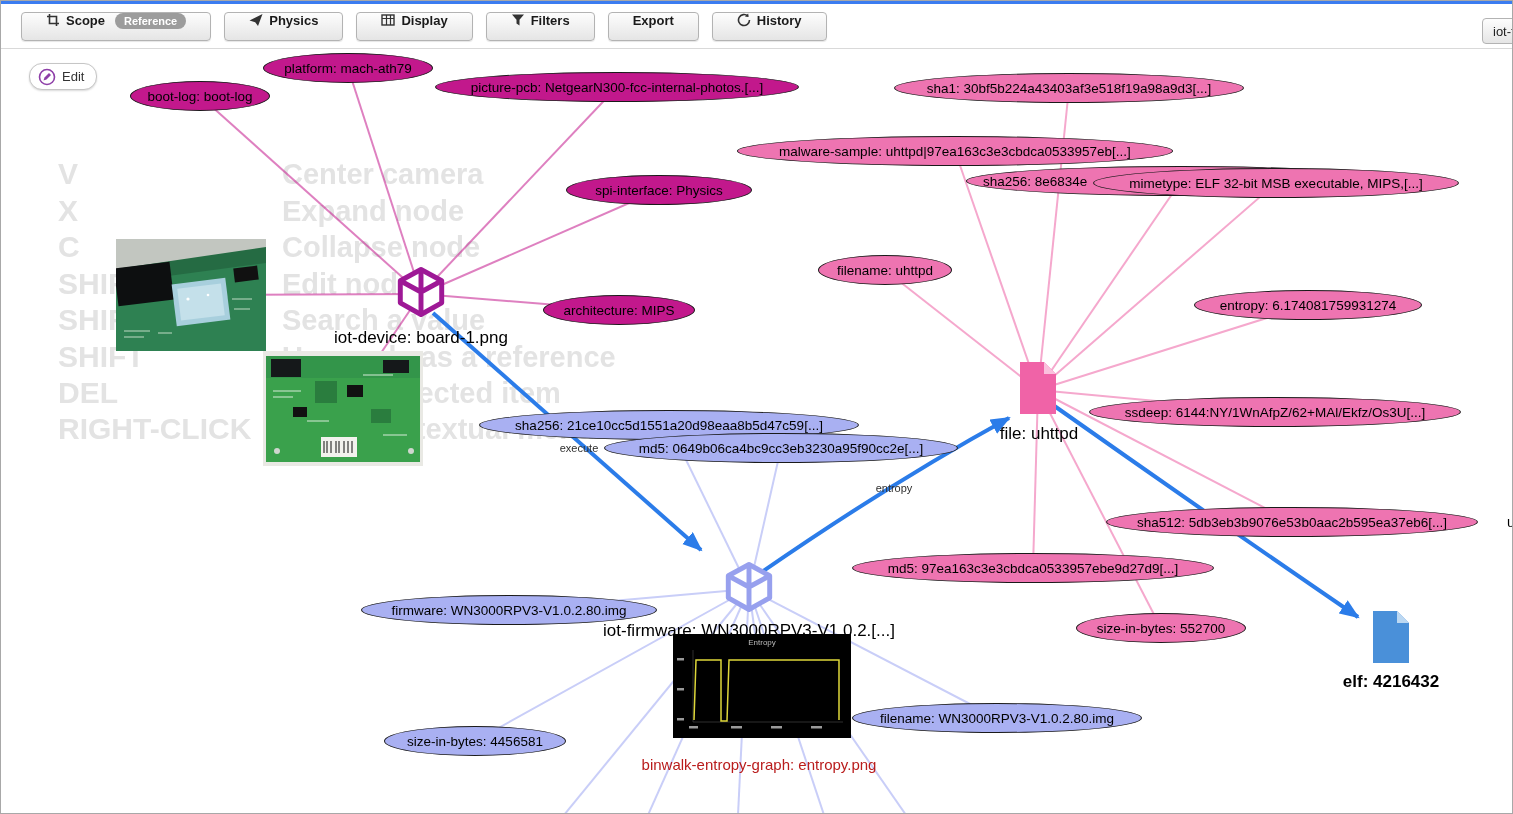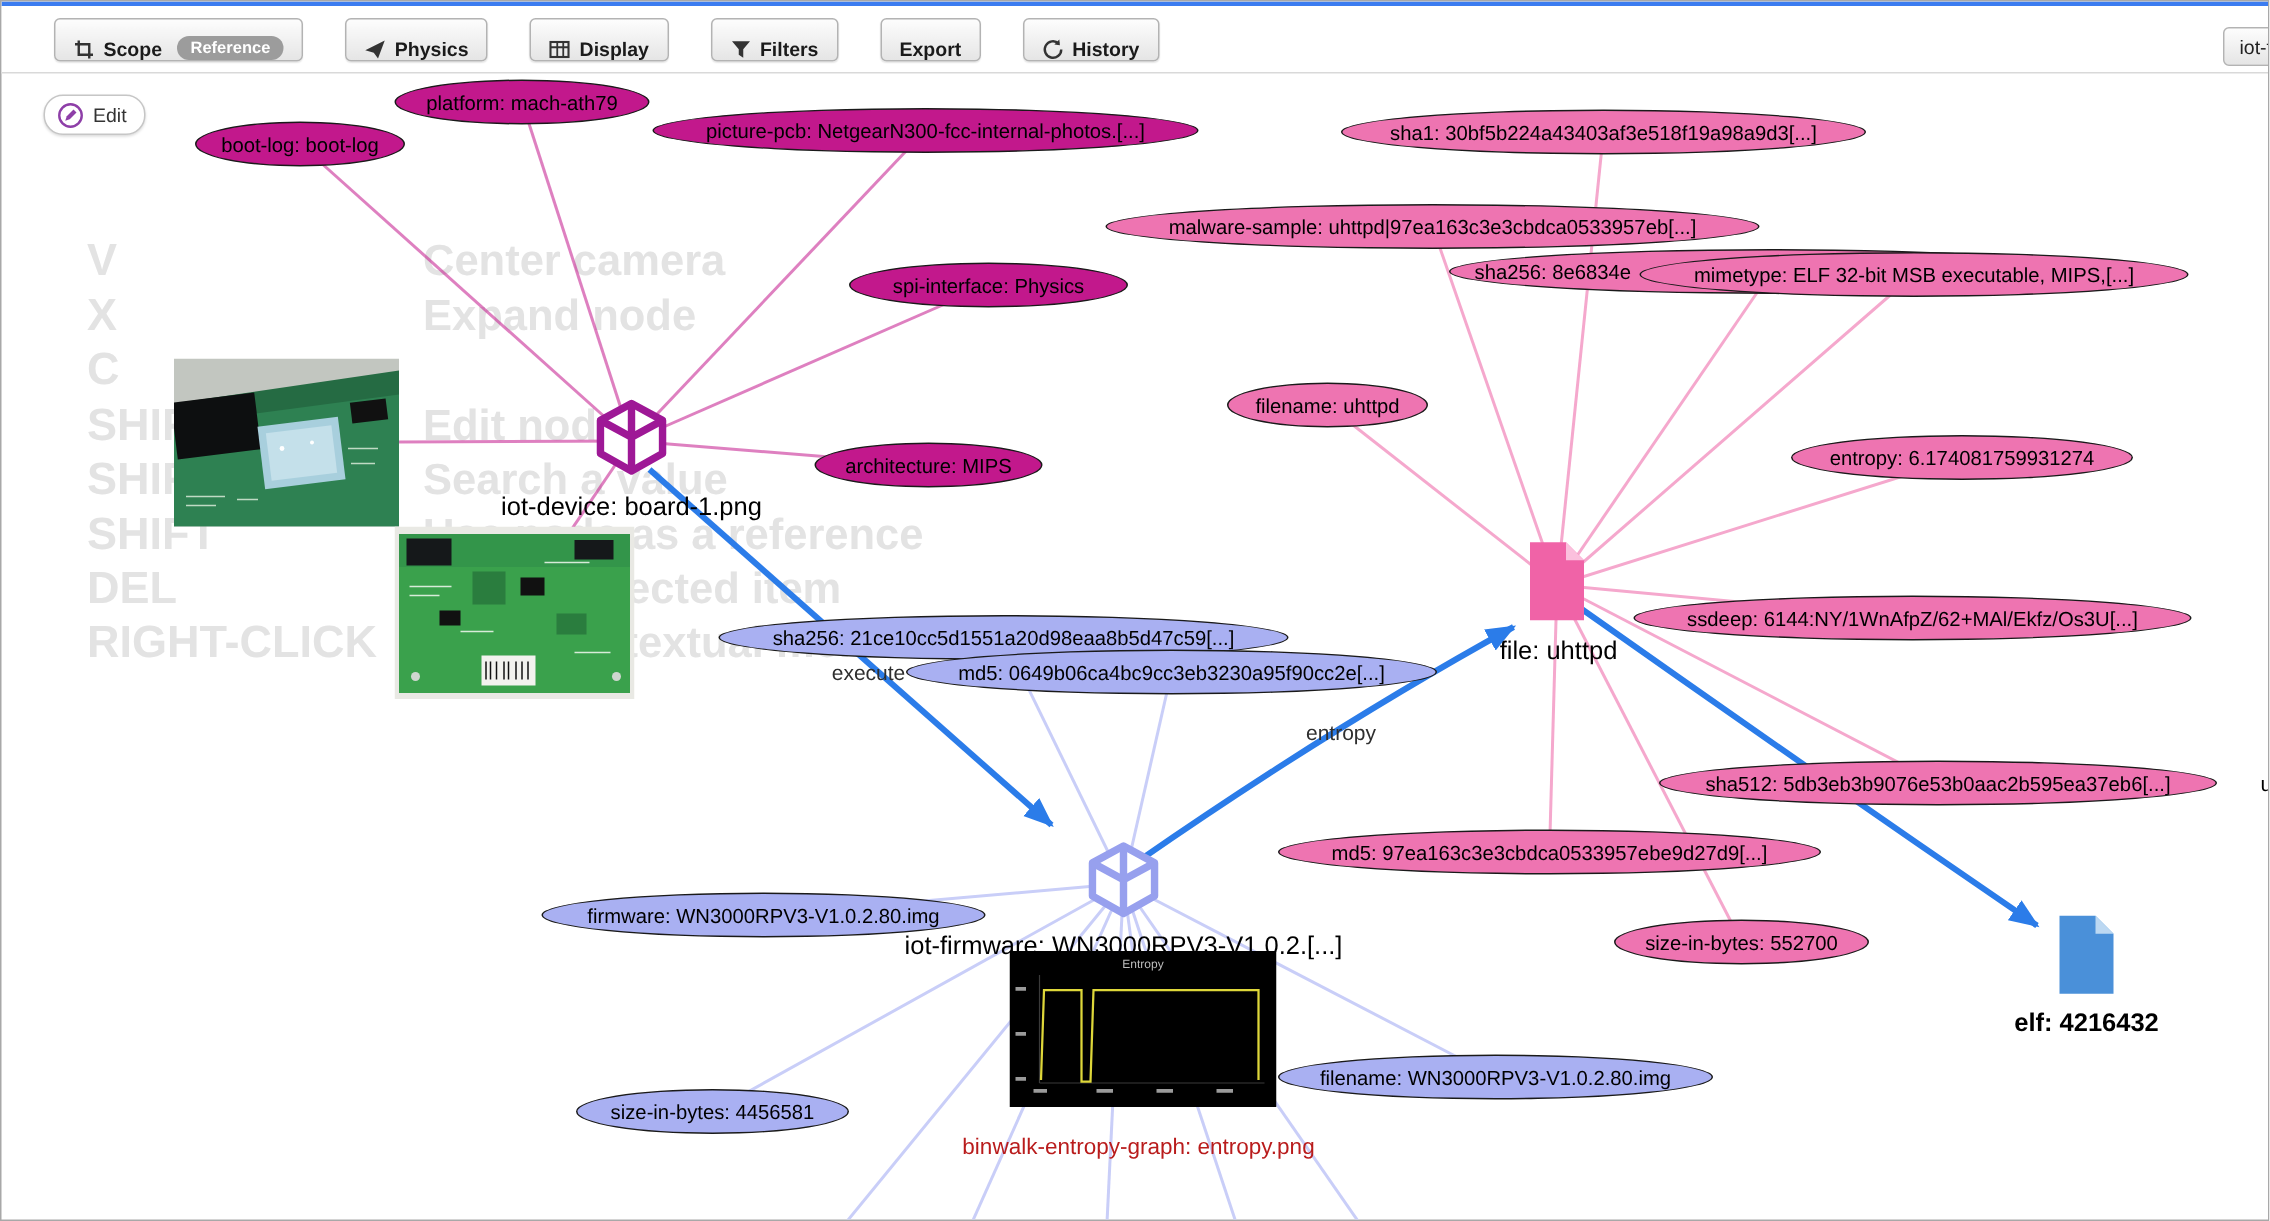--- a/index.html
+++ b/index.html
@@ -2,23 +2,23 @@
 <html><head>
 <meta charset="utf-8">
 <style>
   html,body{margin:0;padding:0;background:#fff;}
   .app{position:relative;width:1513px;height:814px;background:#fff;border:1px solid #a8a8a8;
        overflow:hidden;font-family:"Liberation Sans",sans-serif;box-sizing:border-box;}
   .accent{position:absolute;top:0;left:0;right:0;height:3px;background:#3b7cf0;z-index:60;}
   .topbar{position:absolute;top:3px;left:0;right:0;height:44px;background:#fff;
           border-bottom:1px solid #d9d9d9;z-index:50;display:flex;align-items:center;
           gap:13px;padding-left:20px;}
-  .tbtn{display:inline-flex;align-items:flex-end;gap:6px;height:27px;padding:0 12px;
+  .tbtn{display:inline-flex;align-items:flex-start;gap:6px;height:27px;padding:0 24px;
         border:1px solid #b3b3b3;border-radius:4px;background:linear-gradient(#fdfdfd,#e5e5e5);
-        font-size:13px;font-weight:bold;color:#1a1a1a;box-shadow:0 1px 1px rgba(0,0,0,.1);cursor:pointer;white-space:nowrap;margin-left:15px;}
+        font-size:13px;font-weight:bold;color:#1a1a1a;box-shadow:0 1px 1px rgba(0,0,0,.1);cursor:pointer;white-space:nowrap;}
   .tbtn svg{flex:0 0 auto;}
   .badge{background:#9c9c9c;color:#fff;font-size:11px;font-weight:bold;padding:2px 9px;
          border-radius:9px;margin-left:4px;}
   .partial-btn{position:absolute;top:17px;left:1481px;width:90px;height:26px;
         border:1px solid #b3b3b3;border-radius:4px;background:linear-gradient(#fdfdfd,#e5e5e5);
         font-size:13px;color:#222;display:flex;align-items:center;padding-left:10px;z-index:55;box-sizing:border-box;}
   .edit-pill{position:absolute;top:62px;left:28px;z-index:40;display:inline-flex;align-items:center;
         gap:6px;height:25px;padding:0 12px 0 8px;border:1px solid #c6c6c6;border-radius:13px;
         background:#fff;font-size:13px;color:#333;box-shadow:0 1px 2px rgba(0,0,0,.15);cursor:pointer;}
   .graph{position:absolute;inset:0;z-index:1;}
@@ -35,37 +35,38 @@
   .e-dev{background:#c2188c;}
   .e-file{background:#ee74b1;}
   .e-fw{background:#a9b0f2;}
   .e-partial{justify-content:flex-start;padding-left:16px;}
   .nicon{position:absolute;transform:translate(-50%,-50%);z-index:5;cursor:pointer;}
   .nlabel{position:absolute;transform:translateX(-50%);font-size:17px;color:#000;
         white-space:nowrap;z-index:6;}
   .nlabel.bold{font-weight:bold;}
   .caption{position:absolute;transform:translateX(-50%);font-size:15px;color:#b91c1c;
         white-space:nowrap;z-index:6;}
-  .elabel{position:absolute;transform:translate(-50%,-50%);font-size:14px;color:#2e2e2e;
+  .elabel{position:absolute;transform:translate(-50%,-50%);font-size:11px;color:#2e2e2e;
         white-space:nowrap;z-index:6;}
   .clip-label{position:absolute;font-size:14px;color:#000;z-index:6;white-space:nowrap;}
 </style>
 </head>
 <body>
 
 <div class="app">
   <div class="accent"></div>
 
   <div class="graph">
 
     <div class="wm-key" style="top:155px">V</div>
     <div class="wm-action" style="top:155px">Center camera</div>
     <div class="wm-key" style="top:192px">X</div>
     <div class="wm-action" style="top:192px">Expand node</div>
     <div class="wm-key" style="top:228px">C</div>
+    <div class="wm-action" style="top:228px">Collapse node</div>
     <div class="wm-key" style="top:265px">SHIFT</div>
     <div class="wm-action" style="top:265px">Edit node</div>
     <div class="wm-key" style="top:301px">SHIFT</div>
     <div class="wm-action" style="top:301px">Search a value</div>
     <div class="wm-key" style="top:338px">SHIFT</div>
     <div class="wm-action" style="top:338px">Use node as a reference</div>
     <div class="wm-key" style="top:374px">DEL</div>
     <div class="wm-action" style="top:374px">Delete selected item</div>
     <div class="wm-key" style="top:410px">RIGHT-CLICK</div>
     <div class="wm-action" style="top:410px">Open contextual menu</div>

